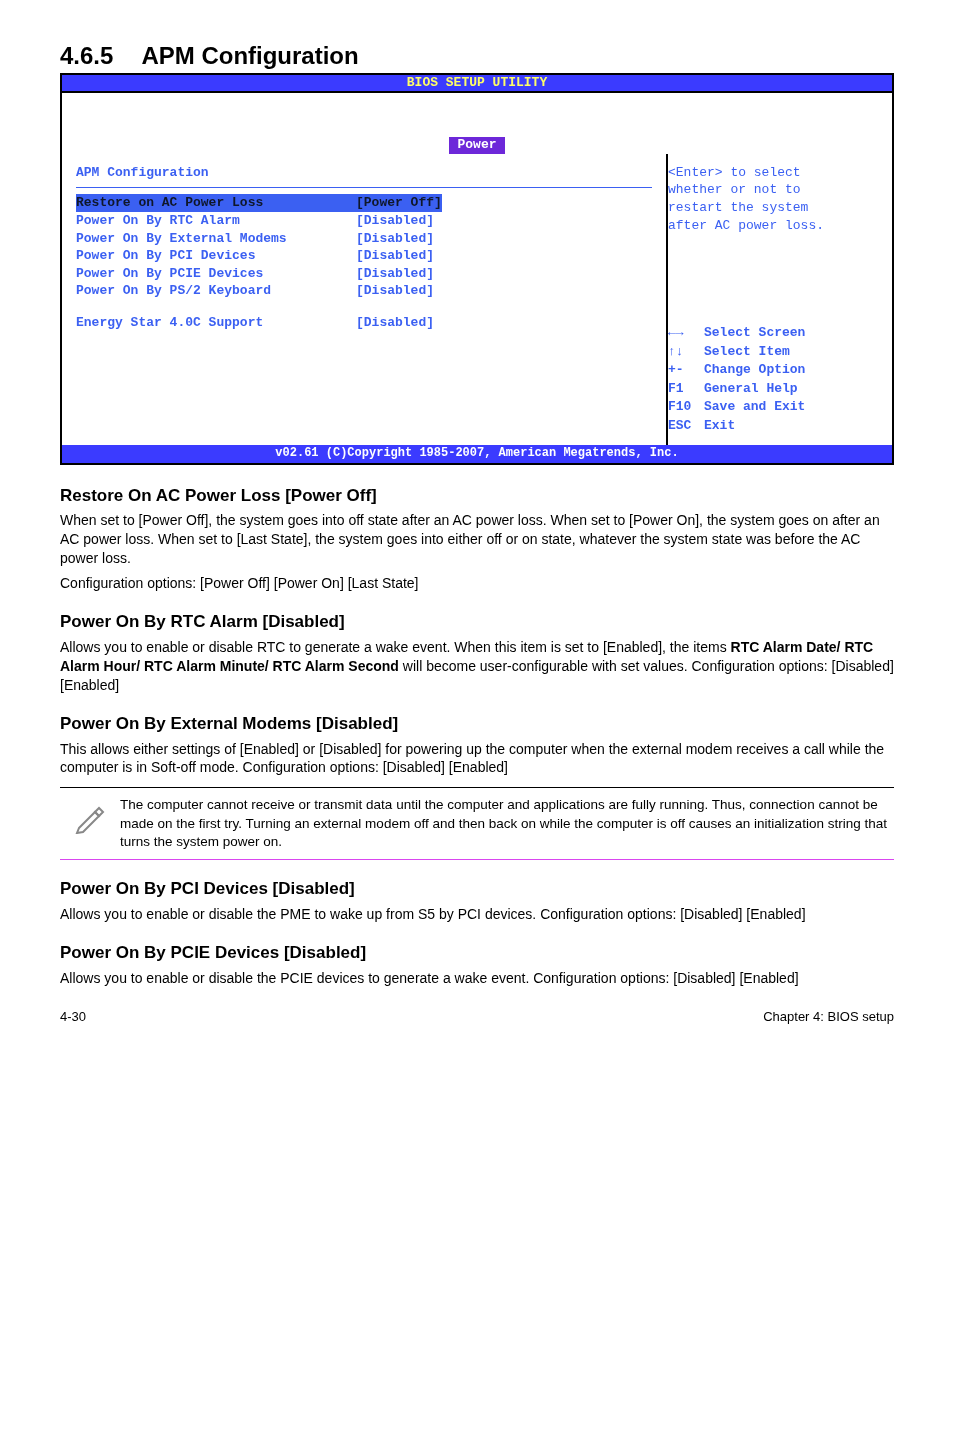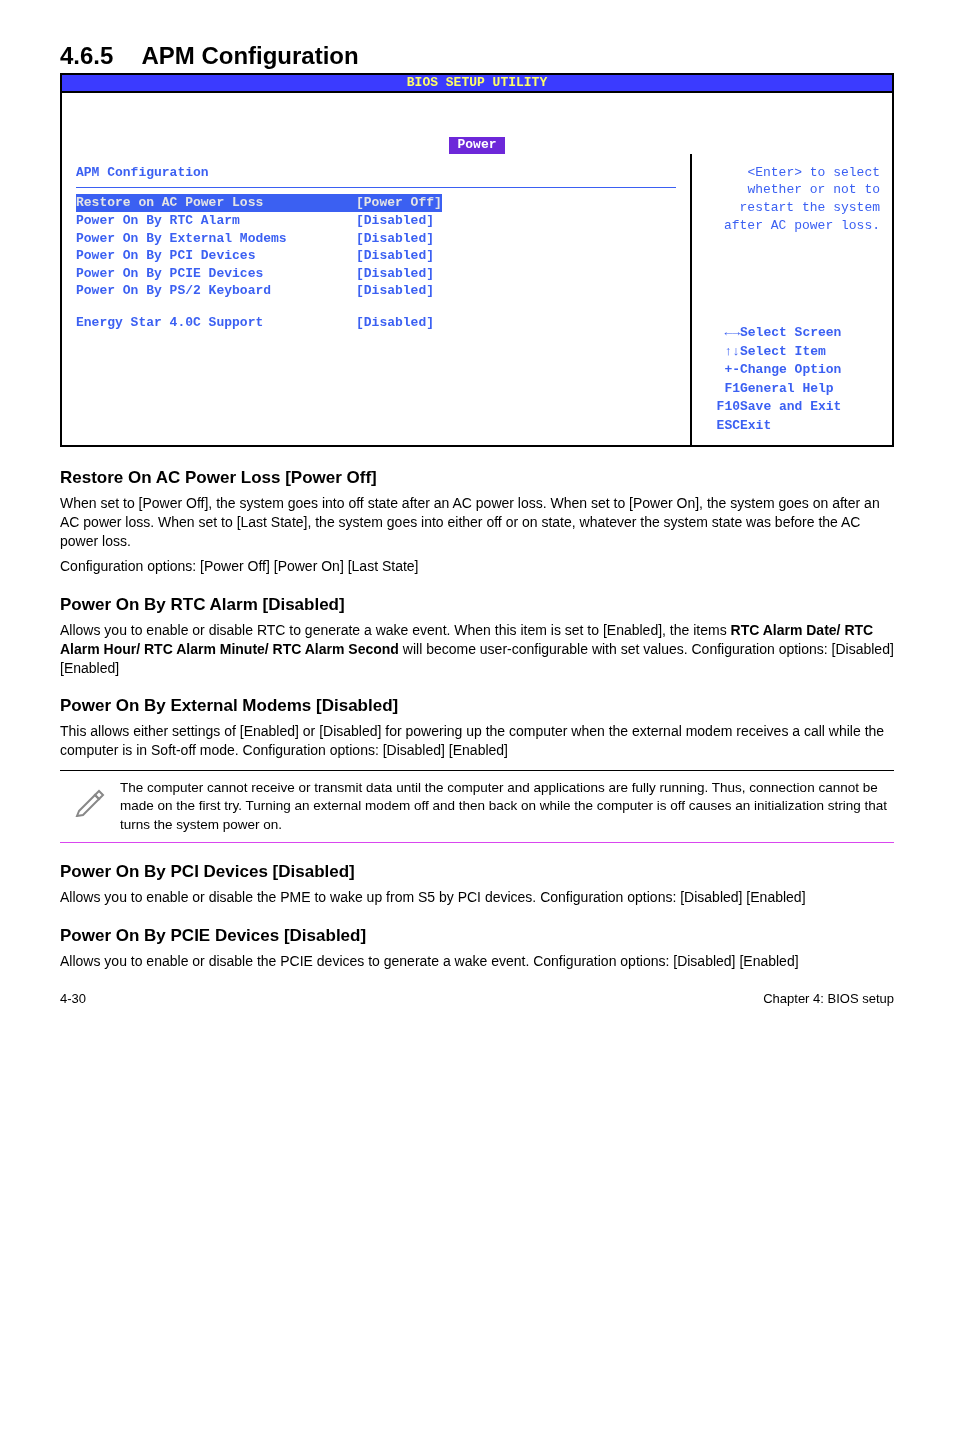--- a/index.html
+++ b/index.html
@@ -57,39 +57,38 @@
   }
   .bios-body {
     display: flex;
   }
   .bios-left {
     flex: 1;
     border-right: 2px solid #000;
     padding: 10px 14px 28px 14px;
   }
   .bios-right {
-    width: 200px;
-    padding: 10px 12px 10px 12px;
-    text-align: right;
+    width: 224px;
+    padding: 10px 12px 10px 0;
   }
   .apm-title {
     font-weight: bold;
     margin-bottom: 6px;
   }
   .separator-line {
     border-top: 1px solid #3b60f2;
     margin-bottom: 6px;
   }
   .cfg-row { display: flex; }
   .cfg-label { width: 280px; font-weight: bold; }
   .cfg-value { font-weight: bold; }
   .cfg-row.selected .cfg-label,
   .cfg-row.selected .cfg-value {
     background: #3b60f2;
-    color: #e5e5e5;
+    color: #0f172a;
   }
   .cfg-row.selected .cfg-value { }
   .hint-block { }
   .help-block { margin-top: 90px; }
   .help-row { display: flex; margin: 1px 0; }
   .help-key { width: 36px; font-weight: bold; }
   .help-text { font-weight: bold; }
   .bios-footer {
     background: #3b3bff;
     color: #fff;
@@ -210,20 +209,21 @@
             <span class="help-key">F10</span>
             <span class="help-text">Save and Exit</span>
           </div>
         <div class="help-row">
             <span class="help-key">ESC</span>
             <span class="help-text">Exit</span>
           </div>
       </div>
     </div>
   </div>
+  <div class="bios-footer">v02.61 (C)Copyright 1985-2007, American Megatrends, Inc.</div>
 </div>
 
 <div class="sub-heading">Restore On AC Power Loss [Power Off]</div>
 <p>When set to [Power Off], the system goes into off state after an AC power loss. When set to [Power On], the system goes on after an AC power loss. When set to [Last State], the system goes into either off or on state, whatever the system state was before the AC power loss.</p>
 <p>Configuration options: [Power Off] [Power On] [Last State]</p>
 
 <div class="sub-heading">Power On By RTC Alarm [Disabled]</div>
 <p>Allows you to enable or disable RTC to generate a wake event. When this item is set to [Enabled], the items <b>RTC Alarm Date/ RTC Alarm Hour/ RTC Alarm Minute/ RTC Alarm Second</b> will become user-configurable with set values. Configuration options: [Disabled] [Enabled]</p>
 
 <div class="sub-heading">Power On By External Modems [Disabled]</div>

